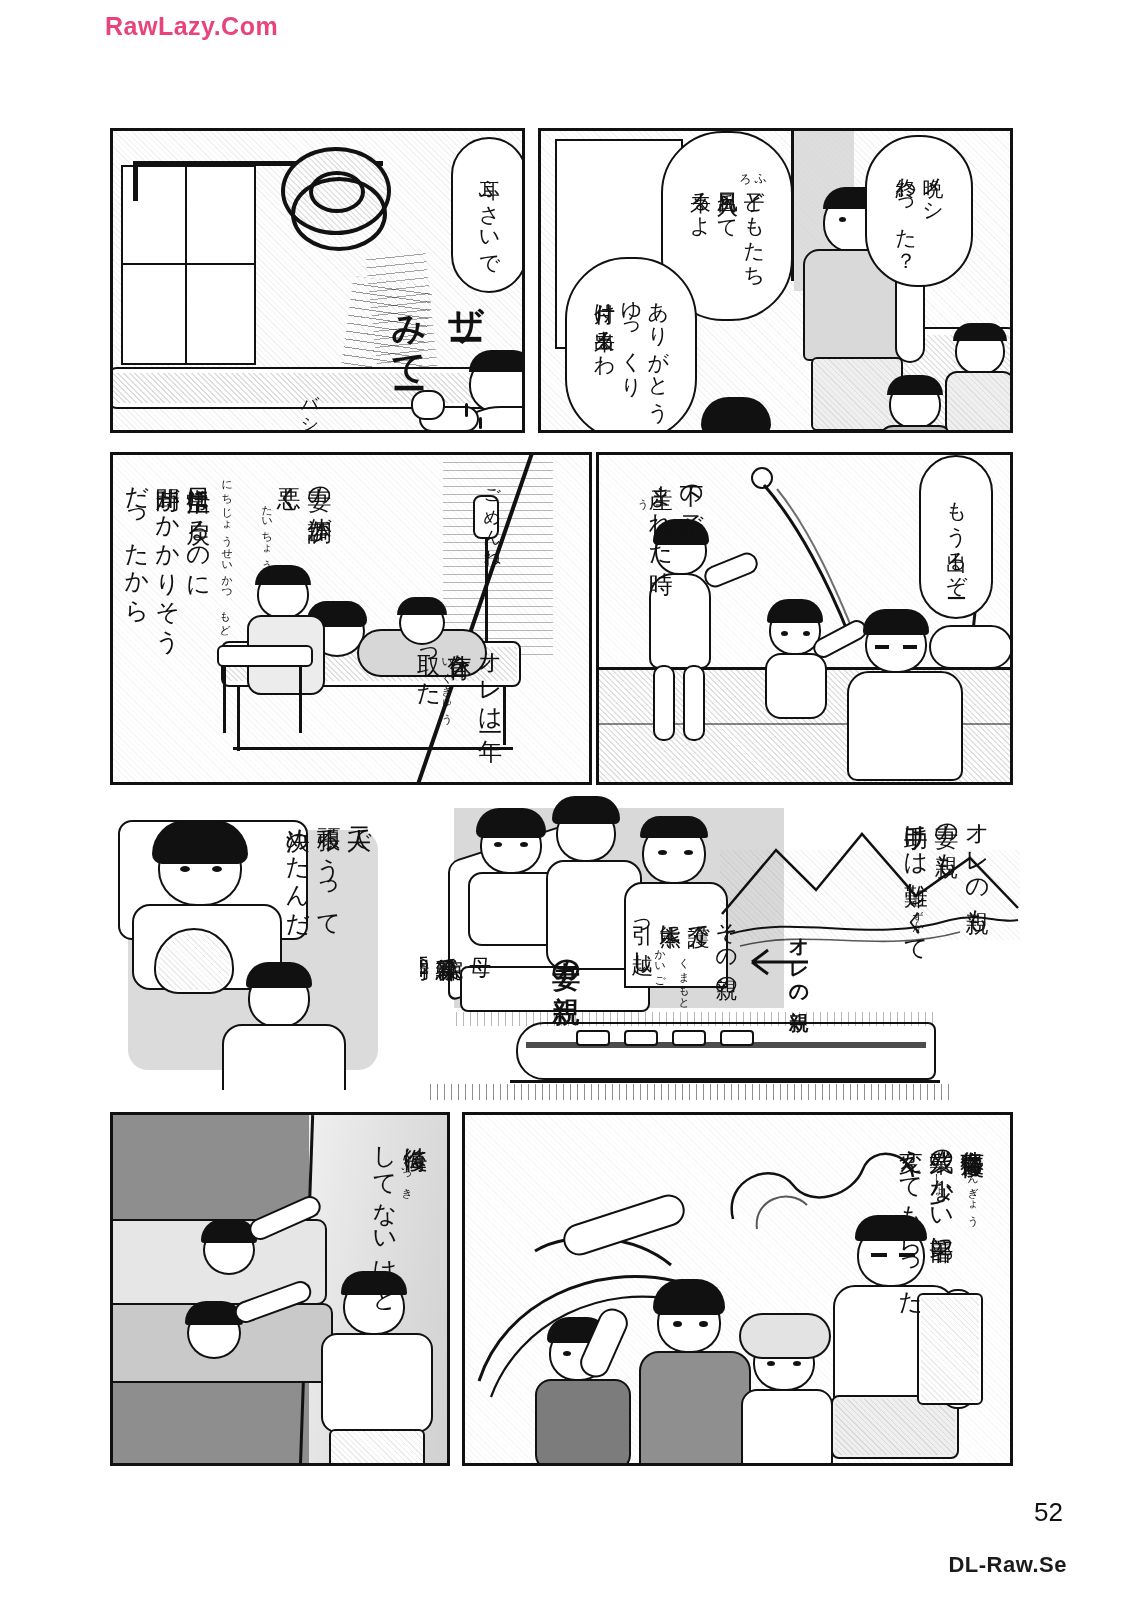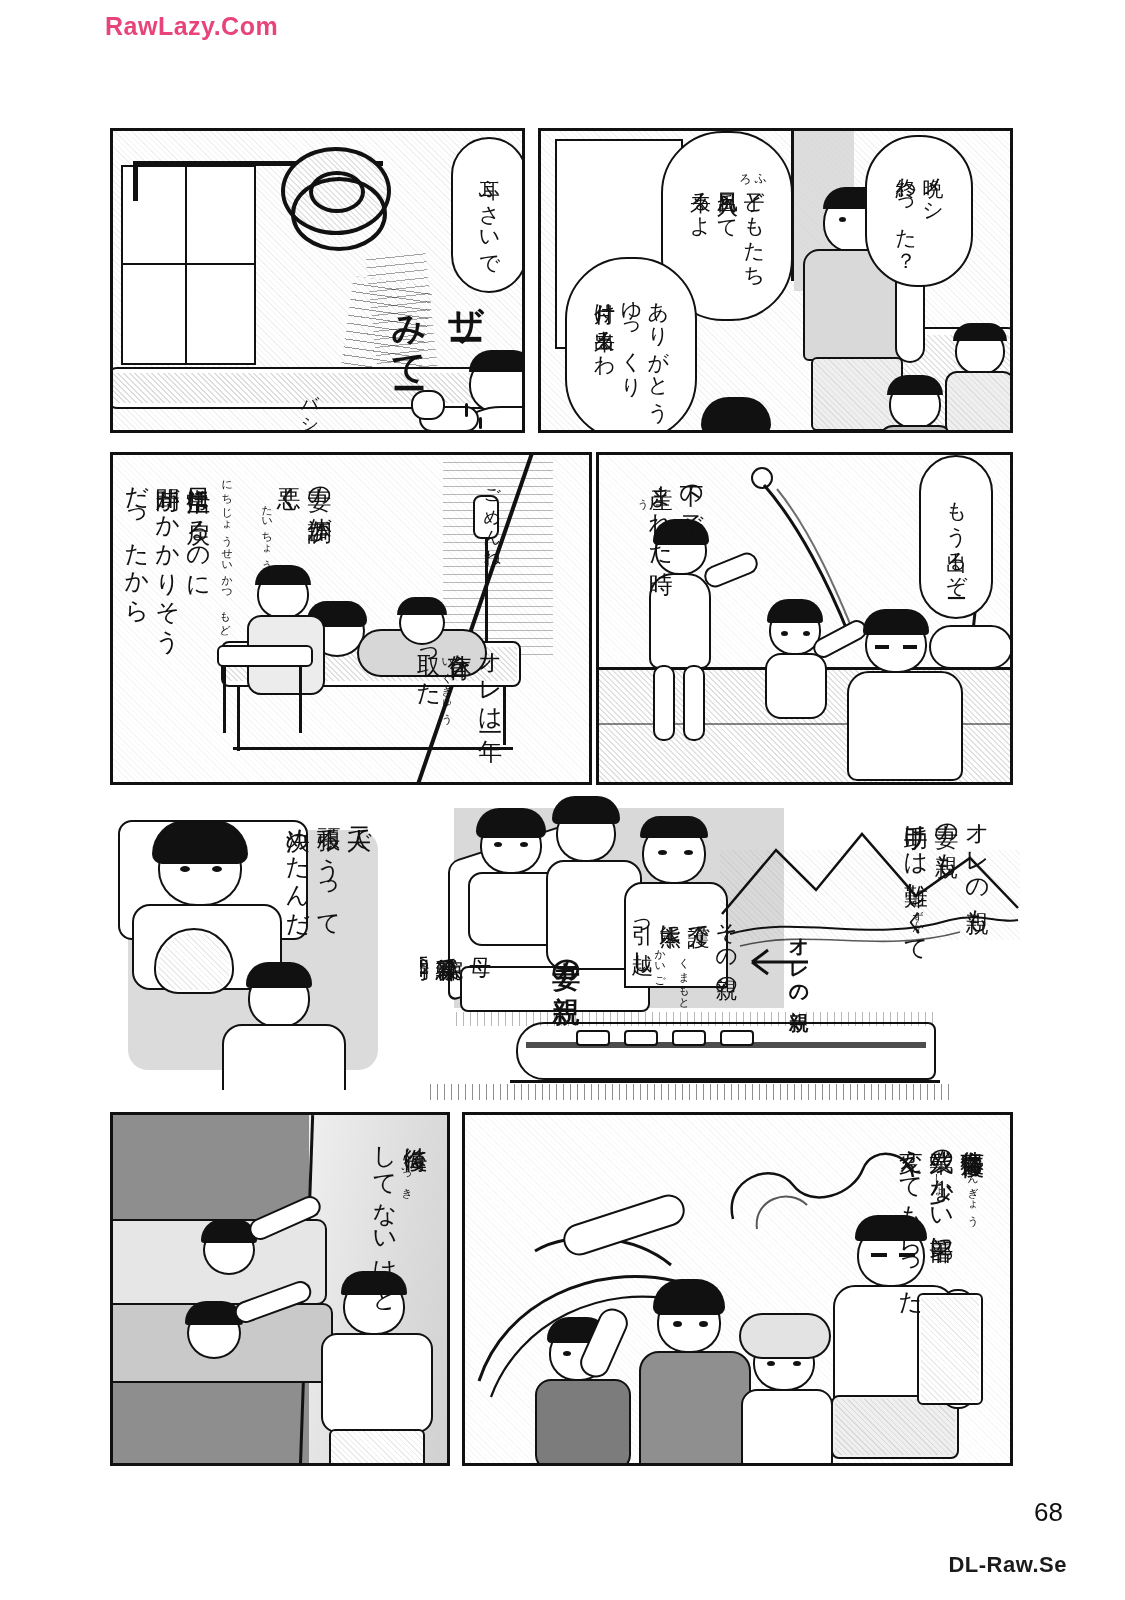--- a/index.html
+++ b/index.html
@@ -73,21 +73,21 @@
   .speedline-v{
     position:absolute;
     background:repeating-linear-gradient(0deg, rgba(0,0,0,0.5) 0 1px, rgba(0,0,0,0) 1px 8px);
   }
 </style>
 </head>
 <body>
 
 <div class="watermark-top">RawLazy.Com</div>
 <div class="watermark-bottom">DL-Raw.Se</div>
-<div class="page-number">68</div>
+<div class="page-number">52</div>
 
 <div class="panel" style="left:110px;top:128px;width:415px;height:305px;">
   <div class="panel-inner">
 
     <div class="ink" style="left:0;top:0;width:100%;height:100%;background:#fff;"></div>
     <div class="tone-light" style="position:absolute;left:0;top:0;width:100%;height:100%;opacity:.55;"></div>
 
     <div class="outline thin" style="left:8px;top:34px;width:135px;height:200px;background:rgba(255,255,255,.9);"></div>
     <div class="ink" style="left:8px;top:132px;width:135px;height:2px;"></div>
     <div class="ink" style="left:72px;top:34px;width:2px;height:200px;"></div>

